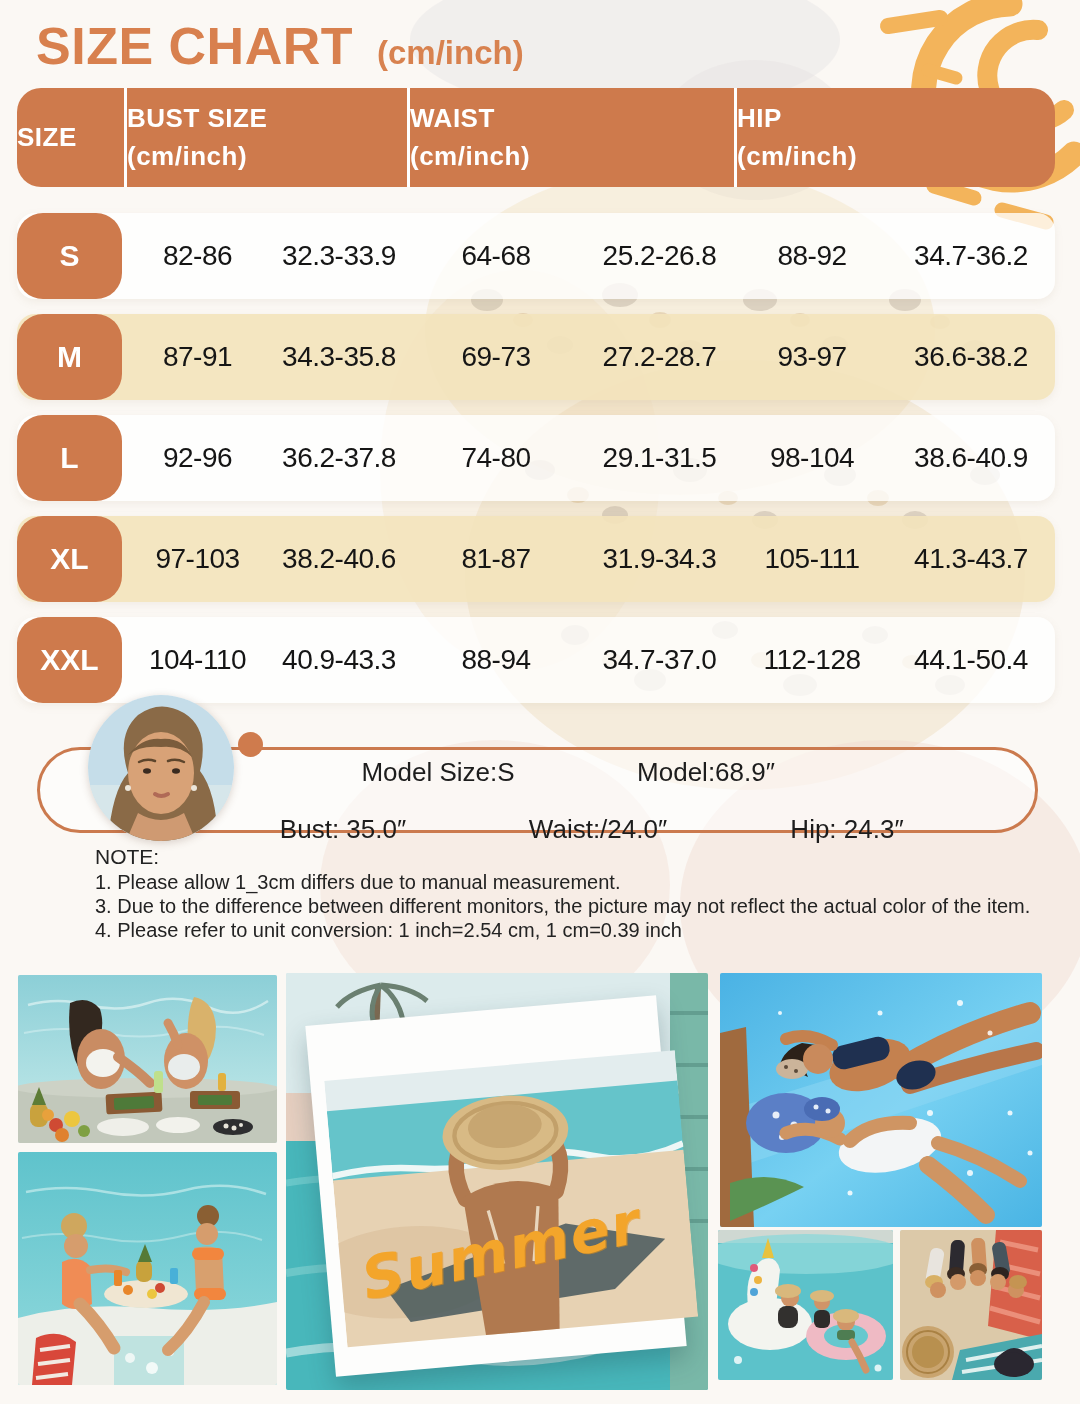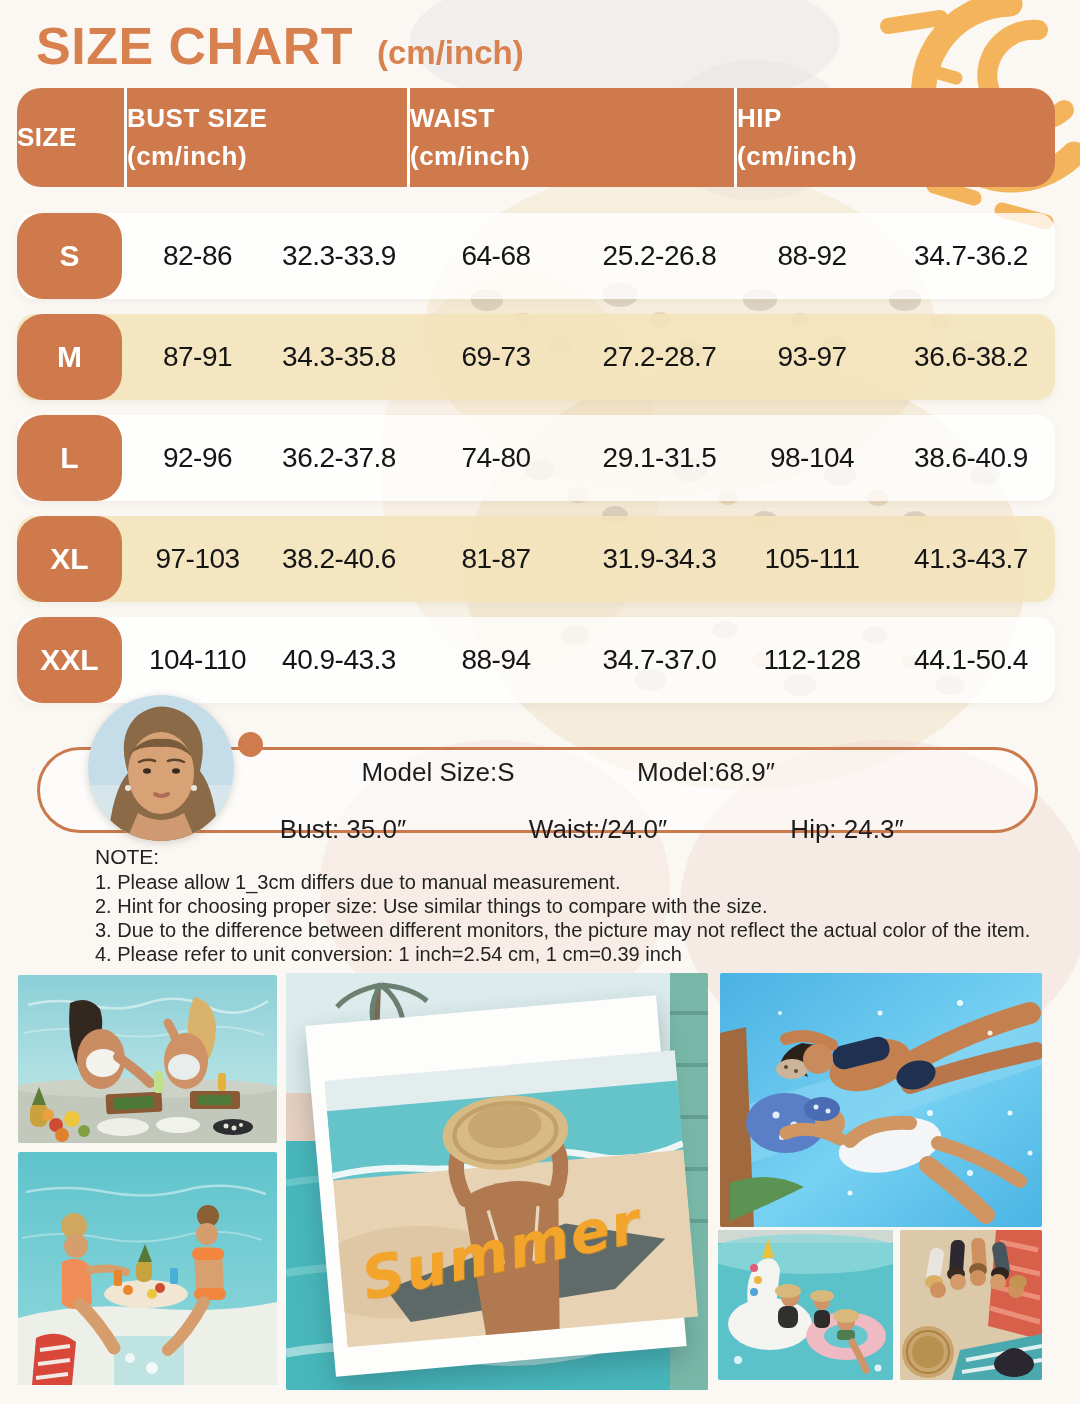--- a/index.html
+++ b/index.html
@@ -224,21 +224,20 @@
   </div>
   <div class="mi mi-l1" style="left:438px">Model Size:S</div>
   <div class="mi mi-l1" style="left:706px">Model:68.9″</div>
   <div class="mi mi-l2" style="left:343px">Bust: 35.0″</div>
   <div class="mi mi-l2" style="left:598px">Waist:/24.0″</div>
   <div class="mi mi-l2" style="left:847px">Hip: 24.3″</div>
 
   <div class="notes">
     <div class="notes-heading">NOTE:</div>
     <p>1. Please allow 1_3cm differs due to manual measurement.</p>
-    <p>2. Hint for choosing proper size: Use similar things to compare with the size.</p>
     <p>3. Due to the difference between different monitors, the picture may not reflect the actual color of the item.</p>
     <p>4. Please refer to unit conversion: 1 inch=2.54 cm, 1 cm=0.39 inch</p>
   </div>
 
   <div class="ph ph1">
     <svg viewBox="0 0 259 168" aria-hidden="true">
       <defs>
           <linearGradient id="p1w" x1="0" y1="0" x2="0" y2="1">
         <stop offset="0" stop-color="#8ccfd7"></stop>
             <stop offset="1" stop-color="#b6e3e5"></stop>

